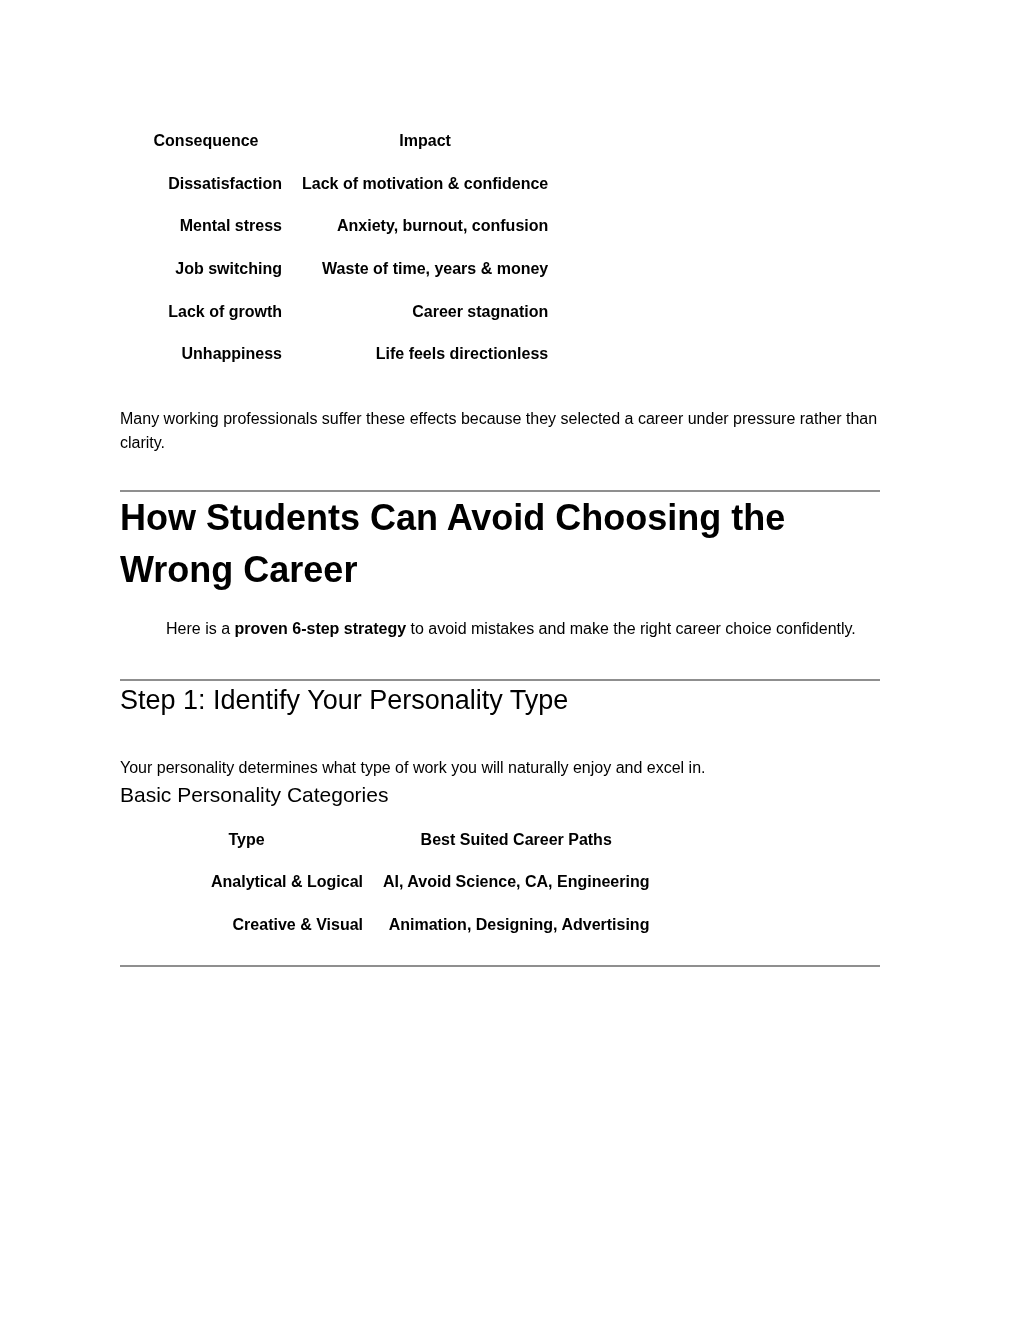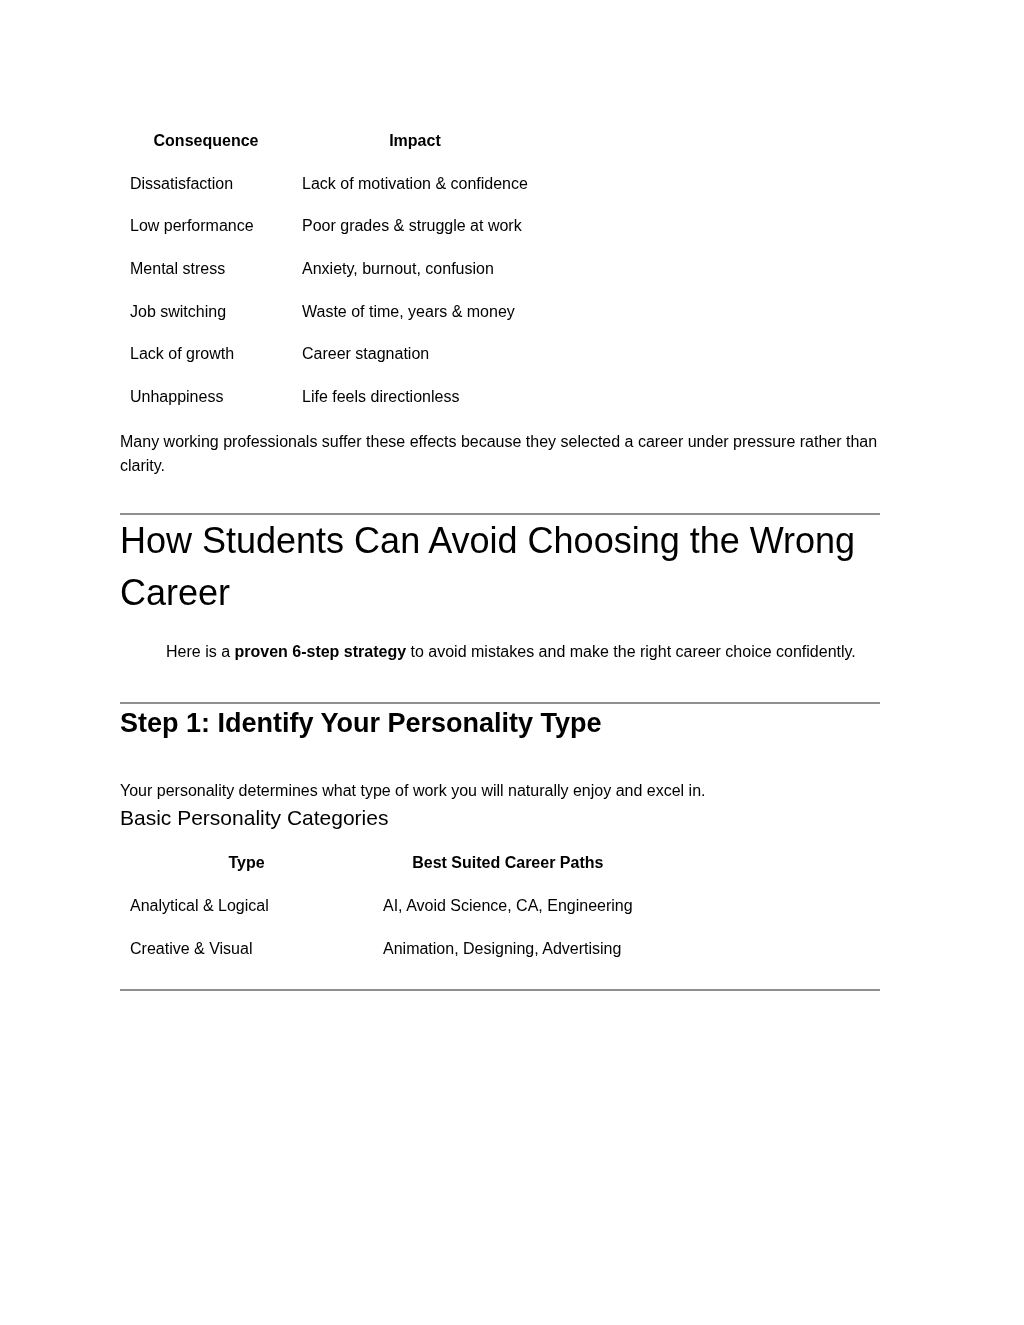--- a/index.html
+++ b/index.html
@@ -29,56 +29,56 @@
   }
   th, td {
     padding: 9.3px 10px;
     font-size: 16px;
     line-height: 24px;
     vertical-align: top;
     border: none;
     box-sizing: border-box;
   }
   th { font-weight: bold; text-align: center; white-space: nowrap; }
-  td { text-align: left; white-space: nowrap; }
+  td { text-align: right; white-space: nowrap; font-weight: bold; }
 
   .tbl-consequences th:first-child,
   .tbl-consequences td:first-child { width: 172px; } 
   .tbl-personality th:first-child,
   .tbl-personality td:first-child { width: 253px; }
 
   p {
     line-height: 24px;
     font-size: 16px;
   }
-  .p-professionals { margin-top: 12px; }
+  .p-professionals { margin-top: 31px; }
   .p-strategy      { margin-top: 21px; margin-left: 46px; }
   .p-step1-intro   { margin-top: 37px; }
 
   hr {
     border: none;
     border-top: 2px solid #8f8f8f;
     height: 0;
     margin: 0;
     width: 100%;
   }
   .hr-1 { margin-top: 35px; }
   .hr-2 { margin-top: 38px; }
   .hr-3 { margin-top: 19px; }
 
   h1 {
     font-size: 36px;
     line-height: 52px;
-    font-weight: normal;
+    font-weight: bold;
     margin-top: 42px;
   }
   h2 {
     font-size: 27px;
     line-height: 38px;
-    font-weight: bold;
+    font-weight: normal;
     margin-top: 34px;
   }
   h3 {
     font-size: 21px;
     line-height: 29px;
     font-weight: normal;
     margin-top: 20px;
   }
   .tbl-consequences { margin-top: 0; }
   .tbl-personality  { margin-top: 10px; }
@@ -92,24 +92,20 @@
     <thead>
       <tr>
         <th>Consequence</th>
         <th>Impact</th>
       </tr>
     </thead>
     <tbody>
       <tr>
         <td>Dissatisfaction</td>
         <td>Lack of motivation &amp; confidence</td>
-      </tr>
-      <tr>
-        <td>Low performance</td>
-        <td>Poor grades &amp; struggle at work</td>
       </tr>
       <tr>
         <td>Mental stress</td>
         <td>Anxiety, burnout, confusion</td>
       </tr>
       <tr>
         <td>Job switching</td>
         <td>Waste of time, years &amp; money</td>
       </tr>
       <tr>

